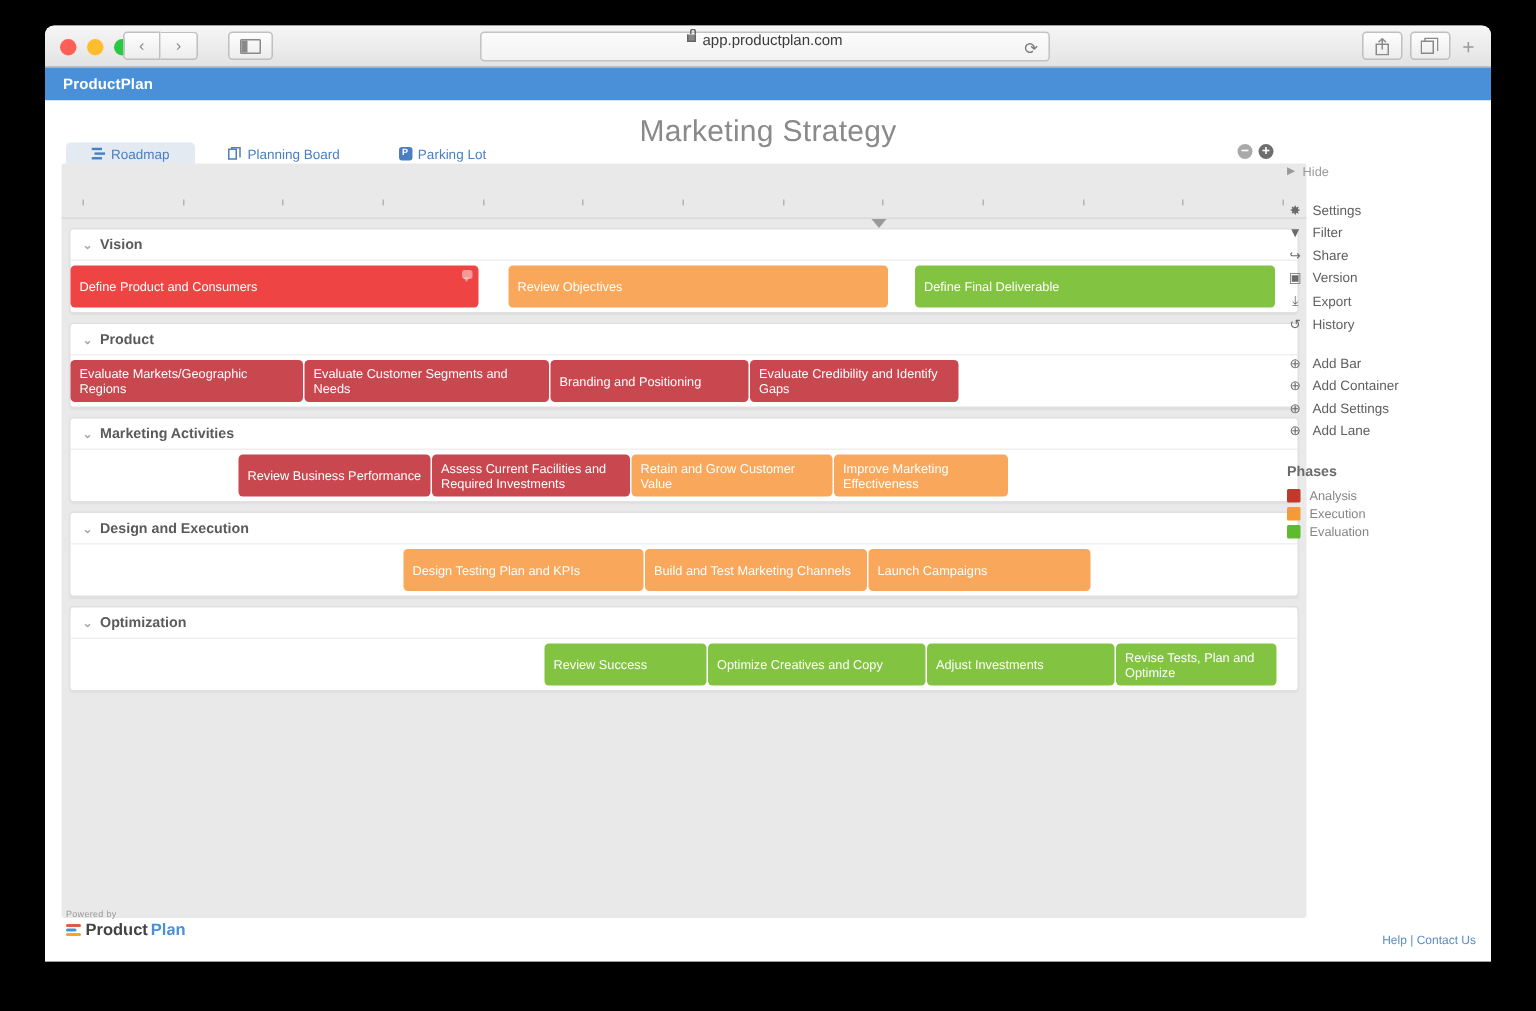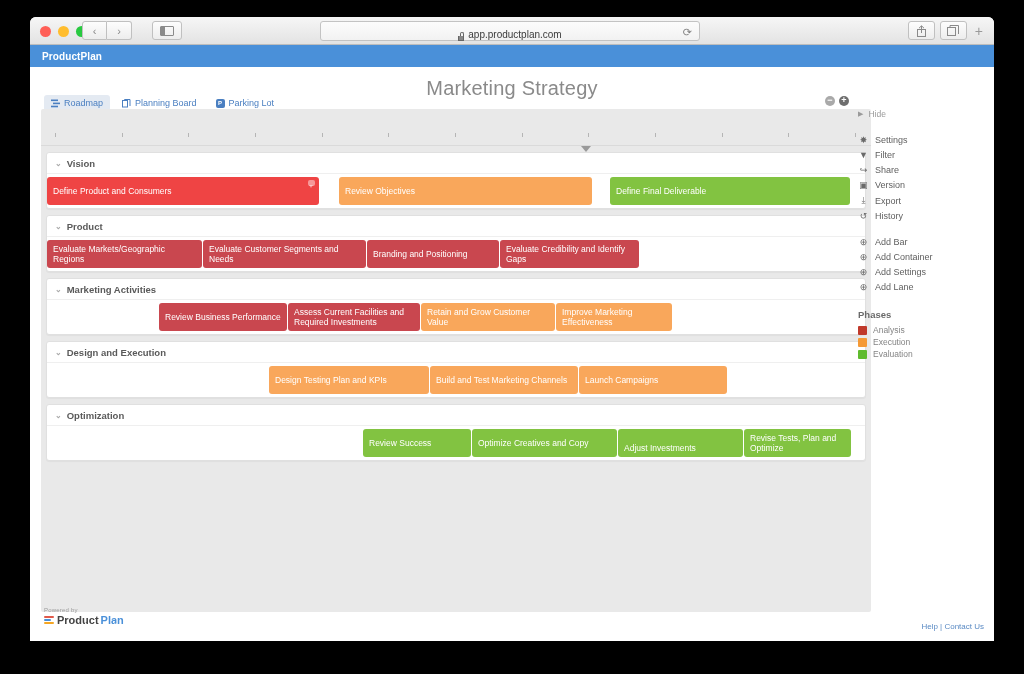--- a/index.html
+++ b/index.html
@@ -59,21 +59,21 @@
     display: flex; align-items: center; justify-content: center;
   }
   .sb-icon { width: 14px; height: 10px; border: 1px solid #8a8a8a; border-radius: 1px; position: relative; }
   .sb-icon::after { content:""; position:absolute; left:0; top:0; bottom:0; width:4px; background:#8a8a8a; }
 
   .url-bar {
     position: absolute; left: 290px; top: 4px;
     width: 380px; height: 20px;
     background: linear-gradient(#fcfcfc, #f2f2f2);
     border: 1px solid #c3c3c3; border-radius: 3px;
-    display: flex; align-items: flex-end; justify-content: center;
+    display: flex; align-items: flex-start; justify-content: center;
     font-size: 10px; color: #3b3b3b;
   }
   .lock-icon {
     display: inline-block;
     width: 6px; height: 5px;
     border: 1px solid #666; border-top: none;
     background: #888;
     position: relative; margin-right: 4px; top: 1px;
   }
   .lock-icon::before {
@@ -134,22 +134,22 @@
     letter-spacing: .2px;
   }
 
   
   .tabs {
     position: absolute; left: 14px; top: 28px;
     display: flex; align-items: center; gap: 5px;
     font-size: 9px;
   }
   .tab {
-    display: flex; align-items: flex-end; gap: 4px;
-    padding: 3px 7px; border-radius: 3px;
+    display: flex; align-items: flex-start; gap: 4px;
+    padding: 3px 17px; border-radius: 3px;
     color: #4a7fc1; cursor: pointer;
   }
   .tab.active { background: #e4eaf2; }
   .tab-ico { font-size: 9px; }
   .tab-ico-box {
     display:inline-block; width:9px; height:9px;
     background:#4a7fc1; color:#fff; border-radius:2px;
     font-size:6px; line-height:9px; text-align:center; font-weight:bold;
   }
 
@@ -508,21 +508,21 @@
               <span class="chev">⌄</span>
               <span>Optimization</span>
             </div>
             <div class="lane-track">
               <div class="bar evaluation" style="background: rgb(130, 195, 65); left: 316px; width: 108px;">
                 <span>Review Success</span>
               </div>
               <div class="bar evaluation" style="background: rgb(130, 195, 65); left: 425px; width: 145px;">
                 <span>Optimize Creatives and Copy</span>
               </div>
-              <div class="bar evaluation" style="background: rgb(130, 195, 65); left: 571px; width: 125px; align-items: flex-end;">
+              <div class="bar evaluation" style="background: rgb(130, 195, 65); left: 571px; width: 125px;">
                 <span>Adjust Investments</span>
               </div>
               <div class="bar evaluation" style="background: rgb(130, 195, 65); left: 697px; width: 107px;">
                 <span>Revise Tests, Plan and Optimize</span>
               </div>
             </div>
           </div>
         </div>
     </div>
 

